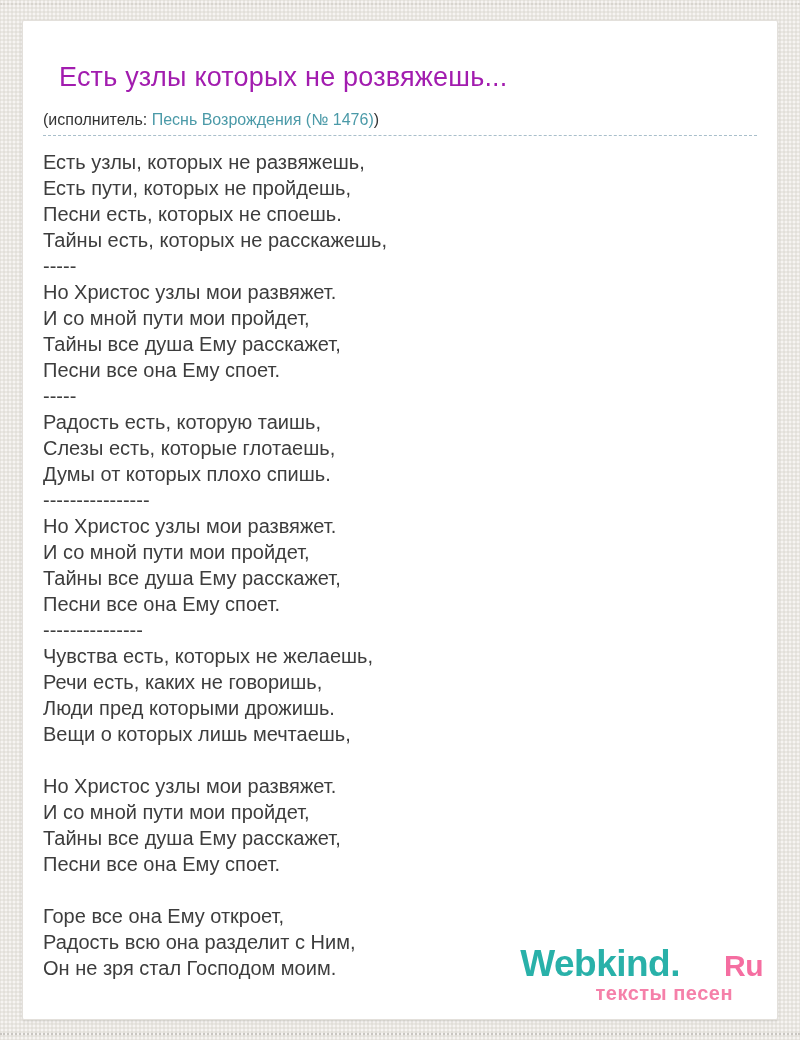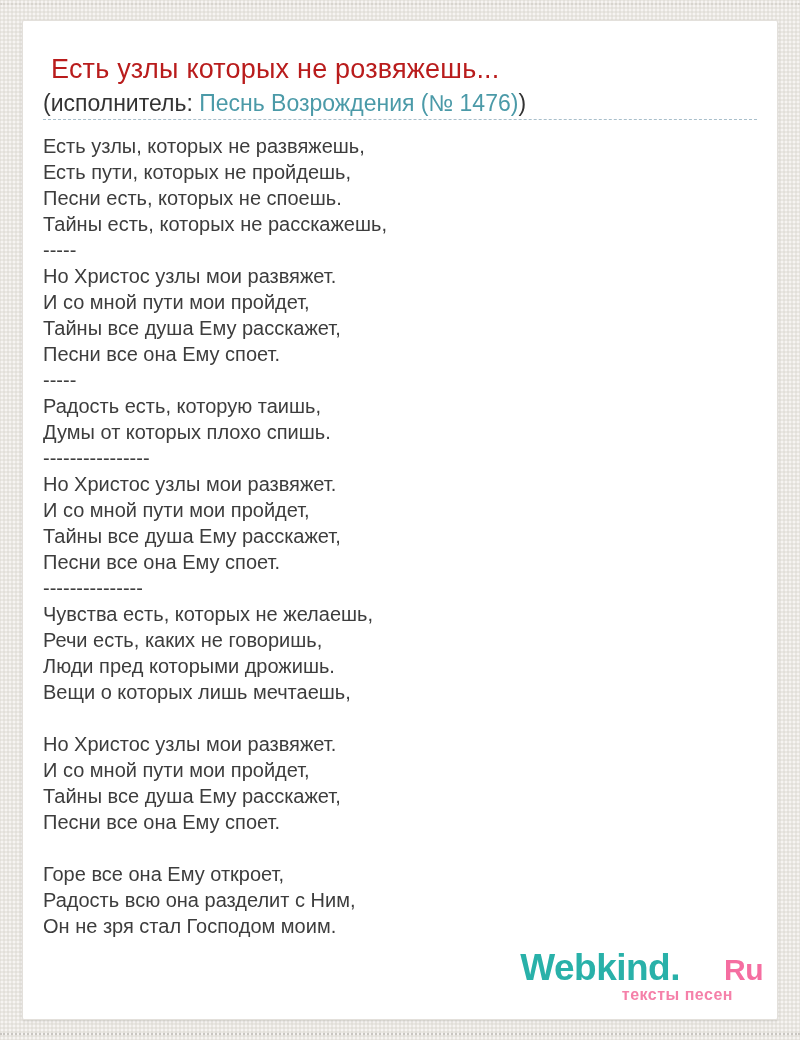--- a/index.html
+++ b/index.html
@@ -40,30 +40,30 @@
     width: 756px;
     height: 1000px;
     box-sizing: border-box;
     background: #ffffff;
     border: 1px solid #e3e0db;
     border-radius: 2px;
     box-shadow: 0 1px 3px rgba(0,0,0,0.10);
     padding: 24px 20px 0 20px;
   }
   .song-title {
-    margin: 8px;
+    margin: 16px;
     font-size: 27px;
     line-height: 32px;
     font-weight: normal;
-    color: #b91c1c;
+    color: #a21caf;
     letter-spacing: 0.2px;
   }
   .artist-line {
     margin-top: 3px;
-    font-size: 23px;
+    font-size: 16px;
     line-height: 21px;
     color: #333333;
   }
   .artist-link {
     color: #4b9aa8;
     text-decoration: none;
     cursor: pointer;
   }
   .header-divider {
     margin-top: 5px;
@@ -99,21 +99,21 @@
   }
   .logo-ru {
     color: #f56ea1;
     font-size: 30px;
     margin-left: 44px;
   }
   .logo-tagline {
     margin-top: 1px;
     padding-right: 30px;
     font-weight: bold;
-    font-size: 16px;
+    font-size: 20px;
     letter-spacing: 0.5px;
     color: #f580a9;
   }
 </style>
 </head>
 <body>
 
 <div class="page">
   <div class="top-dotted"></div>
 
@@ -129,20 +129,21 @@
       <p>Есть пути, которых не пройдешь,</p>
       <p>Песни есть, которых не споешь.</p>
       <p>Тайны есть, которых не расскажешь,</p>
       <p>-----</p>
       <p>Но Христос узлы мои развяжет.</p>
       <p>И со мной пути мои пройдет,</p>
       <p>Тайны все душа Ему расскажет,</p>
       <p>Песни все она Ему споет.</p>
       <p>-----</p>
       <p>Радость есть, которую таишь,</p>
+      <p>Слезы есть, которые глотаешь,</p>
       <p>Думы от которых плохо спишь.</p>
       <p>----------------</p>
       <p>Но Христос узлы мои развяжет.</p>
       <p>И со мной пути мои пройдет,</p>
       <p>Тайны все душа Ему расскажет,</p>
       <p>Песни все она Ему споет.</p>
       <p>---------------</p>
       <p>Чувства есть, которых не желаешь,</p>
       <p>Речи есть, каких не говоришь,</p>
       <p>Люди пред которыми дрожишь.</p>

